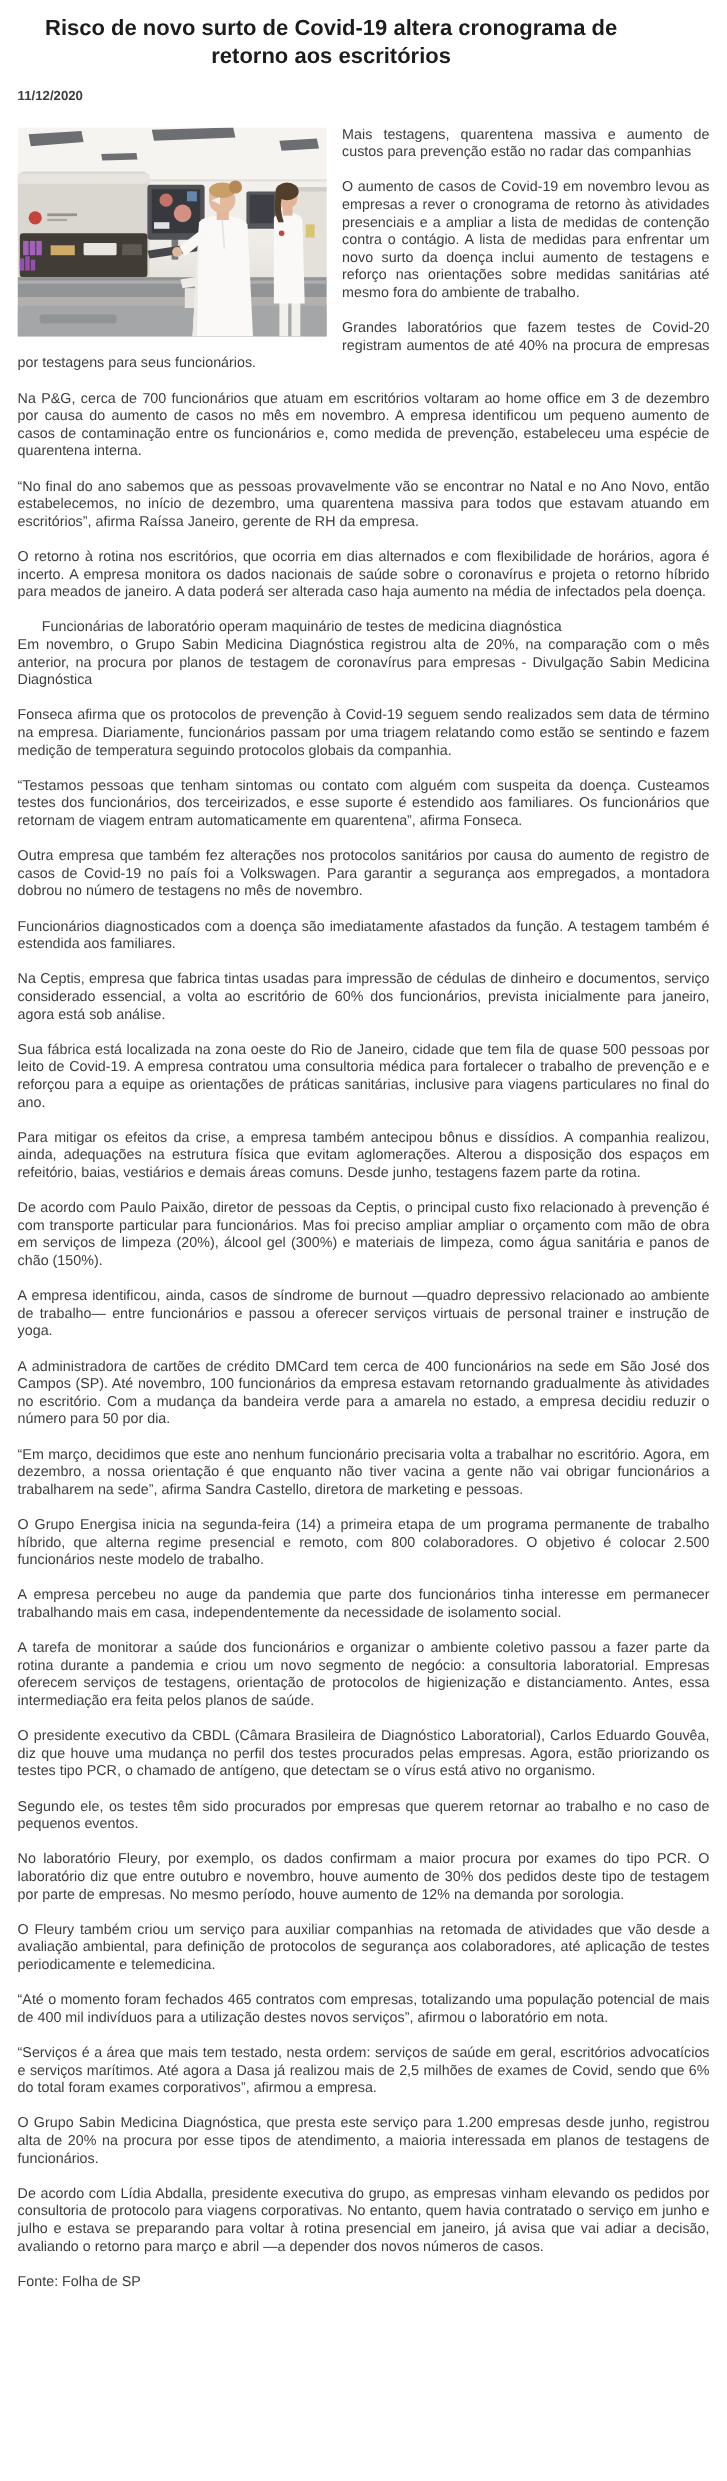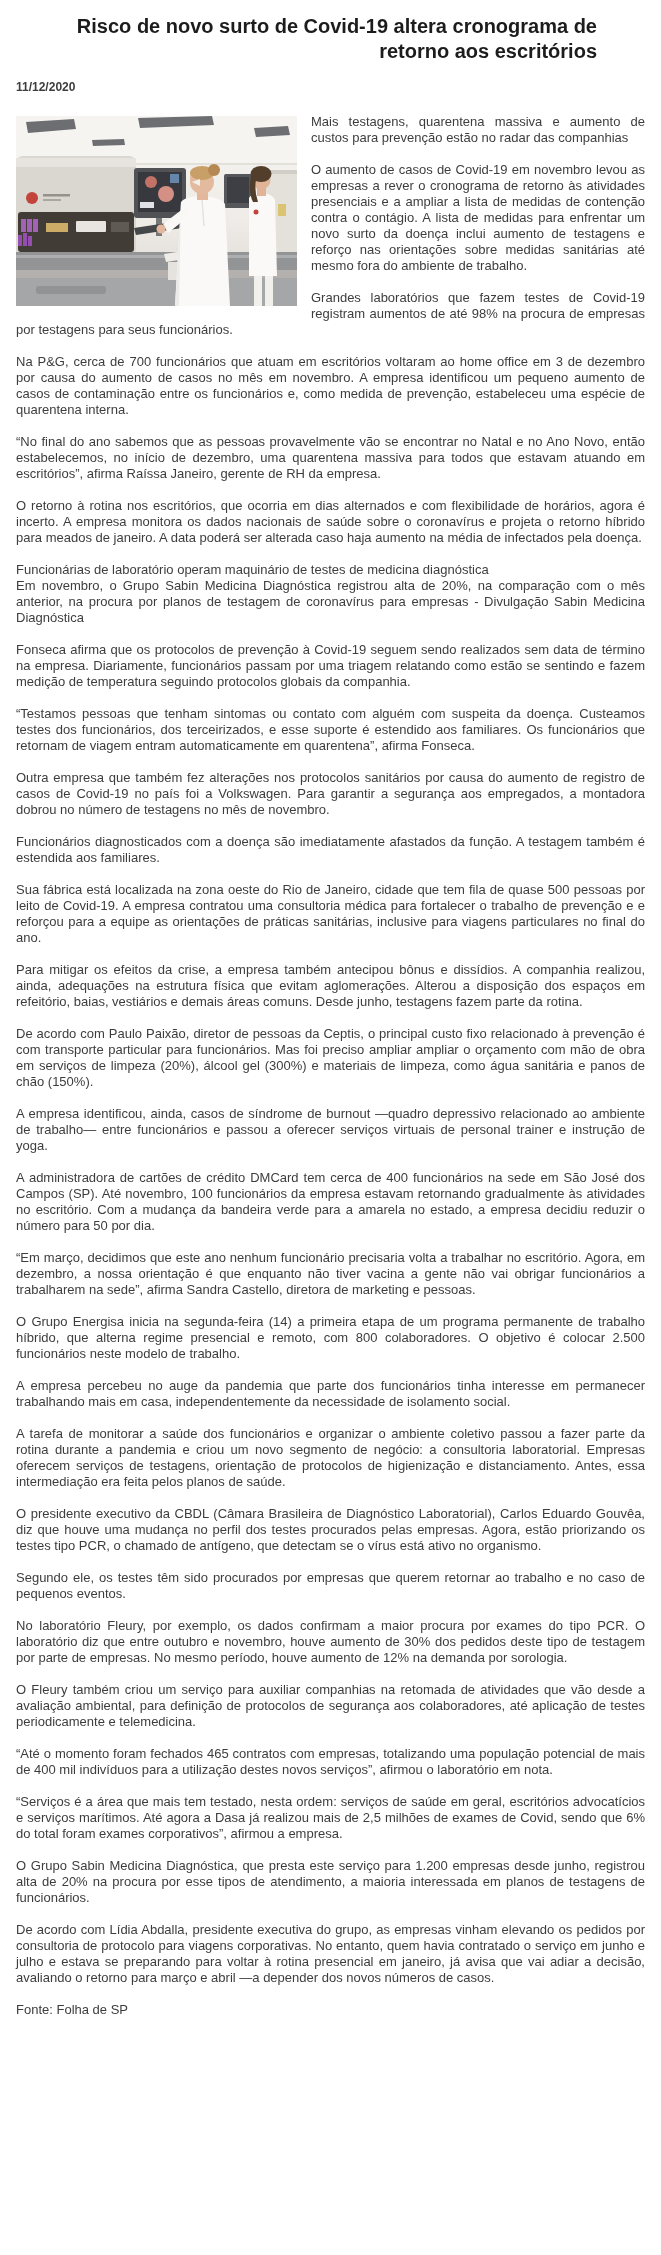--- a/index.html
+++ b/index.html
@@ -8,38 +8,38 @@
     font-family:"Liberation Sans",sans-serif;
     color:#3d3d3d;
     -webkit-font-smoothing:antialiased;
   }
   .page{padding:12px 16px 70px 16px;}
   h1.title{
     font-size:20px;
     line-height:25px;
     font-weight:700;
     color:#1c1c1c;
-    margin:2px 0 0 11px;
+    margin:2px 0 0 0;
     max-width:570px;
-    text-align:right;
+    text-align:center;
   }
   .date{
     font-size:12px;
     line-height:14px;
     color:#3d3d3d;
     margin:16px 0 20px 0;
     font-weight:bold;
   }
   .article-body{
     font-size:13px;
     line-height:16px;
     text-align:justify;
   }
   .article-body p{margin:0 0 16px 0;}
-  .article-body p.tight{margin-bottom:0;}
+  .article-body p.tight{margin-bottom:0;margin-left:22px;}
   .photo{
     float:left;
     width:281px;
     height:190px;
     margin:2px 14px 10px 0;
     padding:0;
   }
   .photo svg{display:block;width:281px;height:190px;}
   .source{text-align:left;}
 </style>
@@ -154,30 +154,31 @@
           <path d="M235,60 q-3,16 2,26 l5,0 q-4,-12 -2,-22 Z" fill="#46321f"></path>
           <circle cx="240" cy="96" r="2.5" fill="#c0392f"></circle>
         </g>
 
         <rect width="281" height="190" fill="#f2e3cf" opacity="0.07"></rect>
       </svg>
     </figure>
 
     <p>Mais testagens, quarentena massiva e aumento de custos para prevenção estão no radar das companhias</p>
     <p>O aumento de casos de Covid-19 em novembro levou as empresas a rever o cronograma de retorno às atividades presenciais e a ampliar a lista de medidas de contenção contra o contágio. A lista de medidas para enfrentar um novo surto da doença inclui aumento de testagens e reforço nas orientações sobre medidas sanitárias até mesmo fora do ambiente de trabalho.</p>
-    <p>Grandes laboratórios que fazem testes de Covid-19 registram aumentos de até 98% na procura de empresas por testagens para seus funcionários.</p>
+    <p>Grandes laboratórios que fazem testes de Covid-20 registram aumentos de até 40% na procura de empresas por testagens para seus funcionários.</p>
     <p>Na P&amp;G, cerca de 700 funcionários que atuam em escritórios voltaram ao home office em 3 de dezembro por causa do aumento de casos no mês em novembro. A empresa identificou um pequeno aumento de casos de contaminação entre os funcionários e, como medida de prevenção, estabeleceu uma espécie de quarentena interna.</p>
     <p>“No final do ano sabemos que as pessoas provavelmente vão se encontrar no Natal e no Ano Novo, então estabelecemos, no início de dezembro, uma quarentena massiva para todos que estavam atuando em escritórios”, afirma Raíssa Janeiro, gerente de RH da empresa.</p>
     <p>O retorno à rotina nos escritórios, que ocorria em dias alternados e com flexibilidade de horários, agora é incerto. A empresa monitora os dados nacionais de saúde sobre o coronavírus e projeta o retorno híbrido para meados de janeiro. A data poderá ser alterada caso haja aumento na média de infectados pela doença.</p>
     <p class="tight">Funcionárias de laboratório operam maquinário de testes de medicina diagnóstica</p>
     <p>Em novembro, o Grupo Sabin Medicina Diagnóstica registrou alta de 20%, na comparação com o mês anterior, na procura por planos de testagem de coronavírus para empresas - Divulgação Sabin Medicina Diagnóstica</p>
     <p>Fonseca afirma que os protocolos de prevenção à Covid-19 seguem sendo realizados sem data de término na empresa. Diariamente, funcionários passam por uma triagem relatando como estão se sentindo e fazem medição de temperatura seguindo protocolos globais da companhia.</p>
     <p>“Testamos pessoas que tenham sintomas ou contato com alguém com suspeita da doença. Custeamos testes dos funcionários, dos terceirizados, e esse suporte é estendido aos familiares. Os funcionários que retornam de viagem entram automaticamente em quarentena”, afirma Fonseca.</p>
     <p>Outra empresa que também fez alterações nos protocolos sanitários por causa do aumento de registro de casos de Covid-19 no país foi a Volkswagen. Para garantir a segurança aos empregados, a montadora dobrou no número de testagens no mês de novembro.</p>
     <p>Funcionários diagnosticados com a doença são imediatamente afastados da função. A testagem também é estendida aos familiares.</p>
+    <p>Na Ceptis, empresa que fabrica tintas usadas para impressão de cédulas de dinheiro e documentos, serviço considerado essencial, a volta ao escritório de 60% dos funcionários, prevista inicialmente para janeiro, agora está sob análise.</p>
     <p>Sua fábrica está localizada na zona oeste do Rio de Janeiro, cidade que tem fila de quase 500 pessoas por leito de Covid-19. A empresa contratou uma consultoria médica para fortalecer o trabalho de prevenção e e reforçou para a equipe as orientações de práticas sanitárias, inclusive para viagens particulares no final do ano.</p>
     <p>Para mitigar os efeitos da crise, a empresa também antecipou bônus e dissídios. A companhia realizou, ainda, adequações na estrutura física que evitam aglomerações. Alterou a disposição dos espaços em refeitório, baias, vestiários e demais áreas comuns. Desde junho, testagens fazem parte da rotina.</p>
     <p>De acordo com Paulo Paixão, diretor de pessoas da Ceptis, o principal custo fixo relacionado à prevenção é com transporte particular para funcionários. Mas foi preciso ampliar ampliar o orçamento com mão de obra em serviços de limpeza (20%), álcool gel (300%) e materiais de limpeza, como água sanitária e panos de chão (150%).</p>
     <p>A empresa identificou, ainda, casos de síndrome de burnout —quadro depressivo relacionado ao ambiente de trabalho— entre funcionários e passou a oferecer serviços virtuais de personal trainer e instrução de yoga.</p>
     <p>A administradora de cartões de crédito DMCard tem cerca de 400 funcionários na sede em São José dos Campos (SP). Até novembro, 100 funcionários da empresa estavam retornando gradualmente às atividades no escritório. Com a mudança da bandeira verde para a amarela no estado, a empresa decidiu reduzir o número para 50 por dia.</p>
     <p>“Em março, decidimos que este ano nenhum funcionário precisaria volta a trabalhar no escritório. Agora, em dezembro, a nossa orientação é que enquanto não tiver vacina a gente não vai obrigar funcionários a trabalharem na sede”, afirma Sandra Castello, diretora de marketing e pessoas.</p>
     <p>O Grupo Energisa inicia na segunda-feira (14) a primeira etapa de um programa permanente de trabalho híbrido, que alterna regime presencial e remoto, com 800 colaboradores. O objetivo é colocar 2.500 funcionários neste modelo de trabalho.</p>
     <p>A empresa percebeu no auge da pandemia que parte dos funcionários tinha interesse em permanecer trabalhando mais em casa, independentemente da necessidade de isolamento social.</p>
     <p>A tarefa de monitorar a saúde dos funcionários e organizar o ambiente coletivo passou a fazer parte da rotina durante a pandemia e criou um novo segmento de negócio: a consultoria laboratorial. Empresas oferecem serviços de testagens, orientação de protocolos de higienização e distanciamento. Antes, essa intermediação era feita pelos planos de saúde.</p>
     <p>O presidente executivo da CBDL (Câmara Brasileira de Diagnóstico Laboratorial), Carlos Eduardo Gouvêa, diz que houve uma mudança no perfil dos testes procurados pelas empresas. Agora, estão priorizando os testes tipo PCR, o chamado de antígeno, que detectam se o vírus está ativo no organismo.</p>

